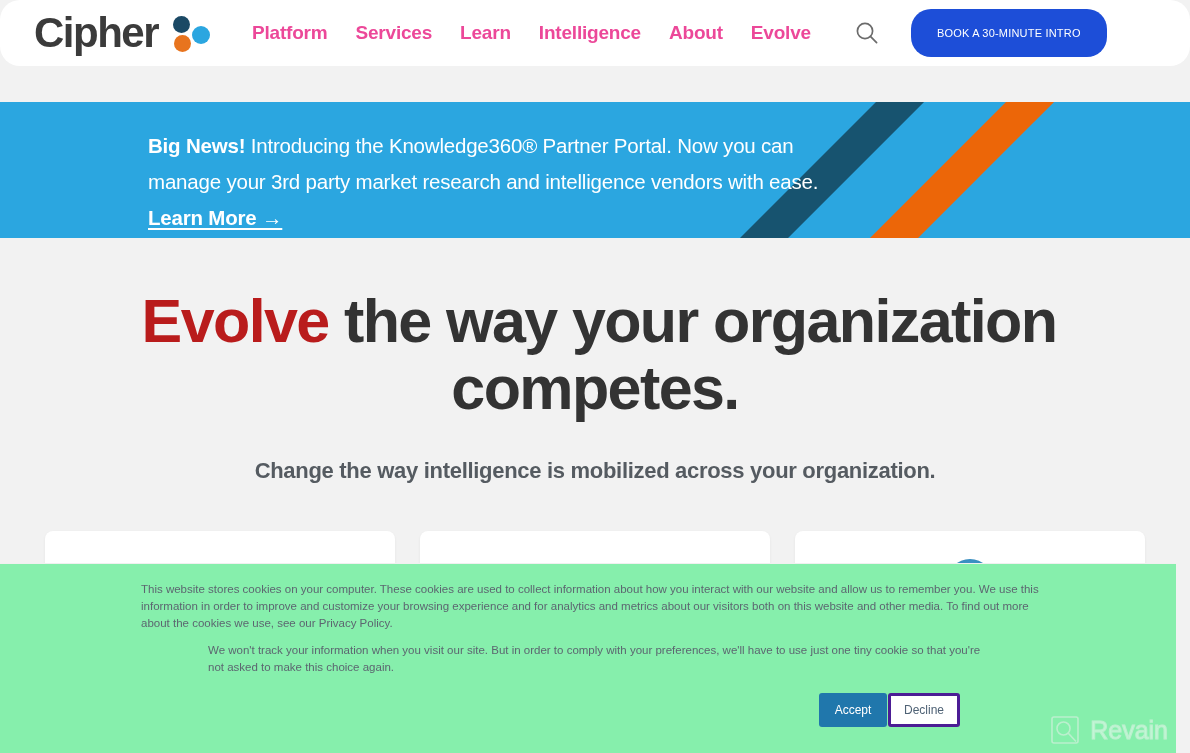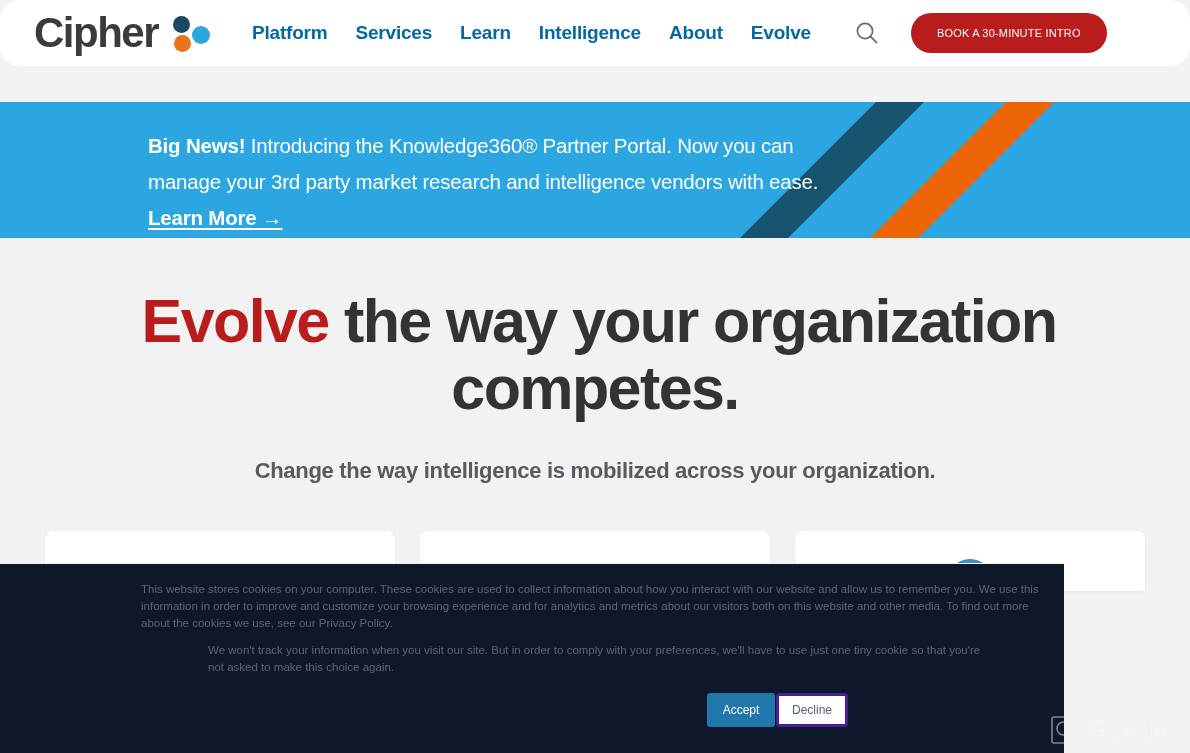--- a/index.html
+++ b/index.html
@@ -22,31 +22,31 @@
     letter-spacing: -1.5px; line-height: 1;
   }
   .logo-dots { position: relative; width: 44px; height: 40px; margin-left: 12px; }
   .logo-dots i { position: absolute; border-radius: 50%; display: block; }
   .dot-navy  { width: 17px; height: 17px; background: #1b4965; left: 3px; top: 3px; }
   .dot-blue  { width: 18px; height: 18px; background: #2ba6e0; left: 22px; top: 13px; }
   .dot-orange{ width: 17px; height: 17px; background: #e8741e; left: 4px; top: 22px; }
 
   .nav { display: flex; align-items: center; margin-left: 38px; gap: 28px; }
   .nav a {
-    font-size: 19px; font-weight: bold; color: #0369a1;
+    font-size: 19px; font-weight: bold; color: #ec4899;
     text-decoration: none; letter-spacing: -0.2px; white-space: nowrap;
   }
   .search-btn {
     margin-left: 36px; width: 40px; height: 40px;
     display: flex; align-items: center; justify-content: center;
     background: none; border: none; cursor: pointer;
   }
   .cta-btn {
-    margin-left: 24px; height: 40px; padding: 0 26px;
-    background: #b91c1c; color: #ffffff; border: none; border-radius: 20px;
+    margin-left: 24px; height: 48px; padding: 0 26px;
+    background: #1d4ed8; color: #ffffff; border: none; border-radius: 20px;
     font-family: "Liberation Sans", sans-serif;
     font-size: 11px; font-weight: normal; letter-spacing: 0.2px;
     display: flex; align-items: center; justify-content: center; cursor: pointer;
     white-space: nowrap;
   }
 
   
   .banner {
     position: absolute; top: 66px; left: 0; width: 1190px; height: 136px;
     background: #2ba6e0; overflow: hidden; z-index: 20; margin-top: 36px;
@@ -97,22 +97,22 @@
     box-shadow: 0 1px 3px rgba(0,0,0,0.06);
   }
   .card-icon {
     position: absolute; left: 50%; transform: translateX(-50%);
     top: 28px; width: 46px; height: 46px; border-radius: 50%;
     background: radial-gradient(circle at 50% 35%, #4aa3d8 0%, #1f6f9e 100%);
   }
 
   
   .cookie {
-    position: absolute; left: 0; top: 563px; width: 1064px; height: 190px;
-    background: #0f172a; z-index: 40; border-top: 1px solid #f0f0f0;
+    position: absolute; left: 0; top: 563px; width: 1176px; height: 190px;
+    background: #86efac; z-index: 40; border-top: 1px solid #f0f0f0;
   }
   .cookie-p1 {
     position: absolute; left: 141px; top: 580px - 563px;
     width: 907px; font-size: 11.5px; line-height: 16.8px; color: #5c6670;
   }
   .cookie-p1 { top: 17px; }
   .cookie-p2 {
     position: absolute; left: 208px; top: 78px;
     width: 790px; font-size: 11.5px; line-height: 16.8px; color: #5c6670;
   }

